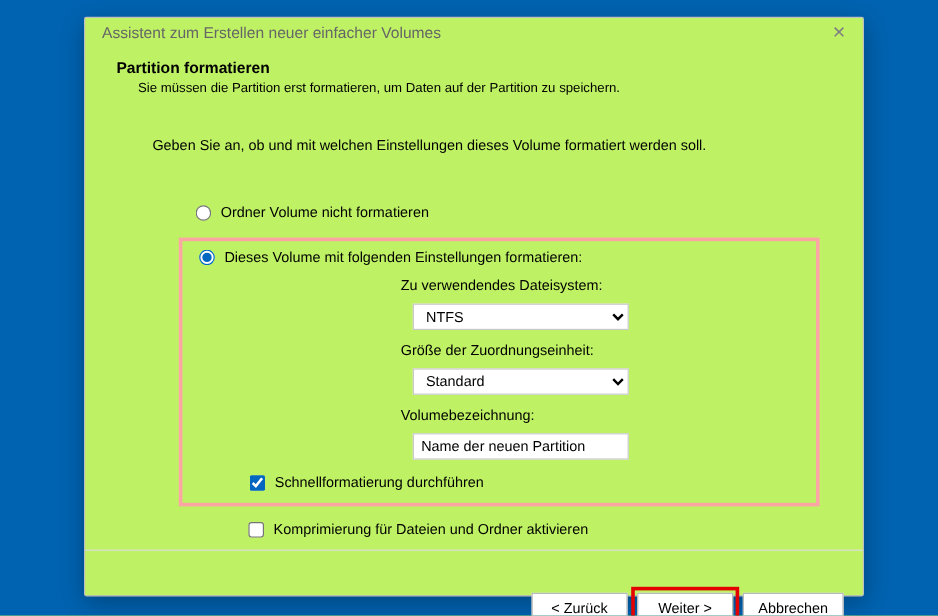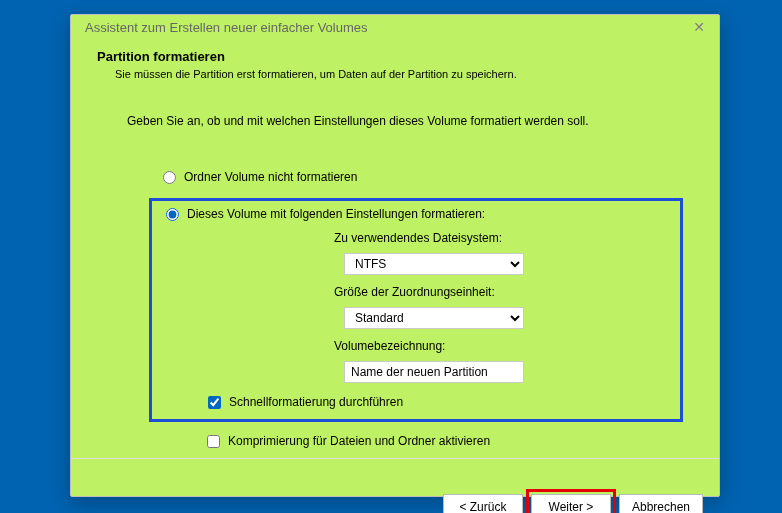--- a/index.html
+++ b/index.html
@@ -74,21 +74,21 @@
     display: flex;
     align-items: center;
     gap: 8px;
     padding-left: 64px;
     font-size: 12px;
     margin-bottom: 14px;
   }
   input[type=radio] { accent-color: #0067c0; width:13px; height:13px; }
   input[type=checkbox] { accent-color: #0067c0; width:13px; height:13px; }
   .highlight-box {
-    border: 3px solid #1d4ed8;
+    border: 3px solid #fca5a5;
     padding: 6px 20px 10px 12px;
     margin: 0 8px 12px 50px;
   }
   .form-row {
     display: flex;
     align-items: center;
     padding-left: 44px;
     margin: 10px 0;
     gap: 8px;
     flex-direction: column;

